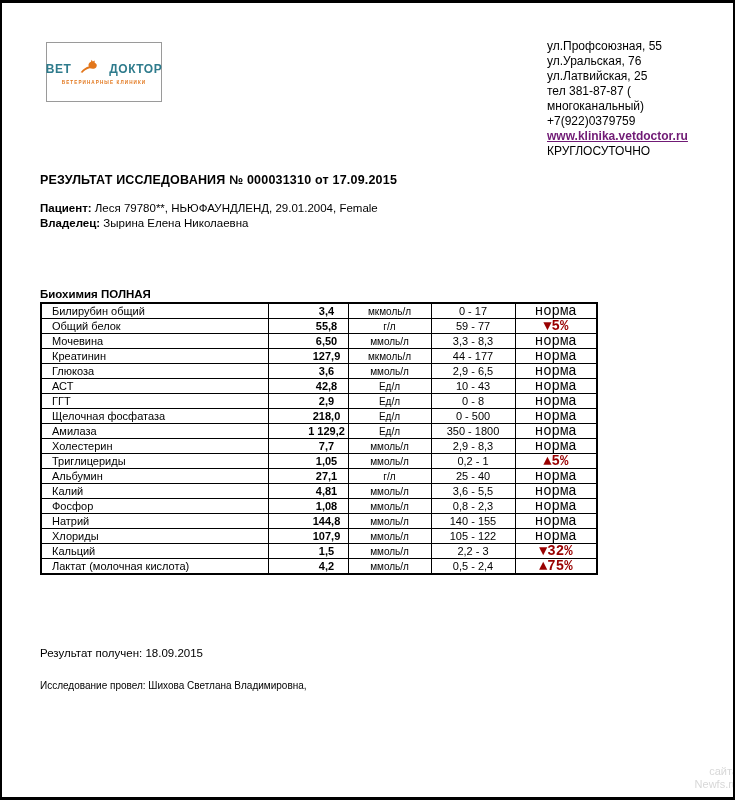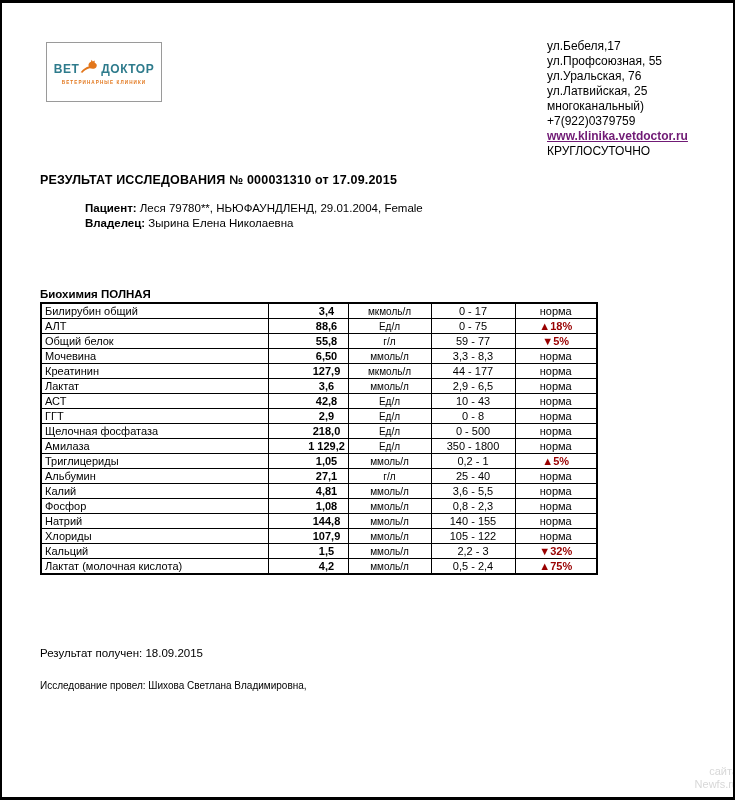--- a/index.html
+++ b/index.html
@@ -8,46 +8,46 @@
     background:#fff;overflow:hidden;
     border:2px solid #000;border-top-width:3px;border-bottom-width:3px;
     font-family:"Liberation Sans","DejaVu Sans",sans-serif;color:#000;
   }
   
   .logo-box{
     position:absolute;left:44px;top:39px;width:114px;height:58px;
     border:1px solid #9a9a9a;background:#fff;
     display:flex;flex-direction:column;align-items:center;justify-content:center;
   }
-  .logo-row{display:flex;align-items:center;gap:0;text-align:center;}
+  .logo-row{display:flex;align-items:center;gap:8px;text-align:center;}
   .logo-word{font-size:12px;font-weight:bold;color:#2e7b8c;letter-spacing:.5px;}
   .logo-sub{font-size:4.6px;font-weight:bold;color:#e2761b;letter-spacing:1.1px;margin-top:2px;white-space:nowrap;}
   
   .contacts{position:absolute;left:545px;top:36px;width:185px;font-size:12px;line-height:15px;}
   .contacts a{color:#701a75;text-decoration:underline;font-weight:bold;}
   
   .report-title{position:absolute;left:38px;top:170px;font-size:12.5px;font-weight:bold;letter-spacing:.2px;}
   .patient-block{position:absolute;left:38px;top:198px;font-size:11.5px;line-height:15px;}
-  .patient-block b{font-weight:bold;margin-left:45px;}
+  .patient-block b{font-weight:bold;}
   
   .section-title{position:absolute;left:38px;top:285px;font-size:11.5px;font-weight:bold;}
   table.results{
     position:absolute;left:38px;top:299px;width:556px;
     border-collapse:collapse;table-layout:fixed;
     border:2px solid #000;
   }
   table.results td{
     border:1px solid #000;height:14px;padding:0 2px;
     font-size:11px;line-height:13px;vertical-align:middle;text-align:center;
     white-space:nowrap;overflow:hidden;
   }
-  table.results td.name{text-align:left;padding-left:3px;}
+  table.results td.name{text-align:left;padding-left:10px;}
   table.results td.value{font-weight:bold;padding-left:39px;}
   table.results td.unit{font-size:10px;}
-  table.results td.status{font-size:11px;}
+  table.results td.status{font-size:14px;font-family:Liberation Mono, monospace;}
   table.results td.status.abnormal{color:#990000;font-weight:bold;}
   
   .footer-received{position:absolute;left:38px;top:644px;font-size:11.5px;text-align:right;}
   .footer-performed{position:absolute;left:38px;top:677px;font-size:10px;}
   
   .watermark{
     position:absolute;right:-5px;bottom:6px;text-align:right;
     color:#d8d8d8;font-size:11px;line-height:13px;
   }
 </style>
@@ -63,24 +63,24 @@
         <svg width="20" height="15" viewBox="0 0 32 24" aria-hidden="true">
           <path fill="#e2761b" d="M1 21 C6 15 10 13 14 12 C12.5 9 14.5 5.5 17.5 4.5 L18.5 1 L20.5 4 L23.5 2.5 L23.5 6 C26.5 7 28 10 26 13 C23.5 16.5 19 15.8 15.5 14.8 C11 16.5 6.5 18.5 4 22 Z"></path>
         </svg>
       </span>
       <span class="logo-word">ДОКТОР</span>
     </div>
     <div class="logo-sub">ВЕТЕРИНАРНЫЕ КЛИНИКИ</div>
   </div>
 
   <div class="contacts">
-    <div>ул.Бебеля,17</div>
     <div>ул.Профсоюзная, 55</div>
     <div>ул.Уральская, 76</div>
     <div>ул.Латвийская, 25</div>
+    <div>тел 381-87-87 (</div>
     <div>многоканальный)</div>
     <div>+7(922)0379759</div>
     <div><a href="#">www.klinika.vetdoctor.ru</a></div>
     <div>КРУГЛОСУТОЧНО</div>
   </div>
 
   <div class="report-title">РЕЗУЛЬТАТ ИССЛЕДОВАНИЯ № 000031310 от 17.09.2015</div>
 
   <div class="patient-block">
     <div><b>Пациент:</b><span> Леся 79780**, НЬЮФАУНДЛЕНД, 29.01.2004, Female</span></div>
@@ -98,27 +98,20 @@
     </colgroup>
     <tbody>
         <tr>
           <td class="name">Билирубин общий</td>
           <td class="value">3,4</td>
           <td class="unit">мкмоль/л</td>
           <td class="range">0 - 17</td>
           <td class="status">норма</td>
         </tr>
         <tr>
-          <td class="name">АЛТ</td>
-          <td class="value">88,6</td>
-          <td class="unit">Ед/л</td>
-          <td class="range">0 - 75</td>
-          <td class="status abnormal">▲18%</td>
-        </tr>
-        <tr>
           <td class="name">Общий белок</td>
           <td class="value">55,8</td>
           <td class="unit">г/л</td>
           <td class="range">59 - 77</td>
           <td class="status abnormal">▼5%</td>
         </tr>
         <tr>
           <td class="name">Мочевина</td>
           <td class="value">6,50</td>
           <td class="unit">ммоль/л</td>
@@ -126,21 +119,21 @@
           <td class="status">норма</td>
         </tr>
         <tr>
           <td class="name">Креатинин</td>
           <td class="value">127,9</td>
           <td class="unit">мкмоль/л</td>
           <td class="range">44 - 177</td>
           <td class="status">норма</td>
         </tr>
         <tr>
-          <td class="name">Лактат</td>
+          <td class="name">Глюкоза</td>
           <td class="value">3,6</td>
           <td class="unit">ммоль/л</td>
           <td class="range">2,9 - 6,5</td>
           <td class="status">норма</td>
         </tr>
         <tr>
           <td class="name">АСТ</td>
           <td class="value">42,8</td>
           <td class="unit">Ед/л</td>
           <td class="range">10 - 43</td>
@@ -158,20 +151,27 @@
           <td class="value">218,0</td>
           <td class="unit">Ед/л</td>
           <td class="range">0 - 500</td>
           <td class="status">норма</td>
         </tr>
         <tr>
           <td class="name">Амилаза</td>
           <td class="value">1 129,2</td>
           <td class="unit">Ед/л</td>
           <td class="range">350 - 1800</td>
+          <td class="status">норма</td>
+        </tr>
+        <tr>
+          <td class="name">Холестерин</td>
+          <td class="value">7,7</td>
+          <td class="unit">ммоль/л</td>
+          <td class="range">2,9 - 8,3</td>
           <td class="status">норма</td>
         </tr>
         <tr>
           <td class="name">Триглицериды</td>
           <td class="value">1,05</td>
           <td class="unit">ммоль/л</td>
           <td class="range">0,2 - 1</td>
           <td class="status abnormal">▲5%</td>
         </tr>
         <tr>

